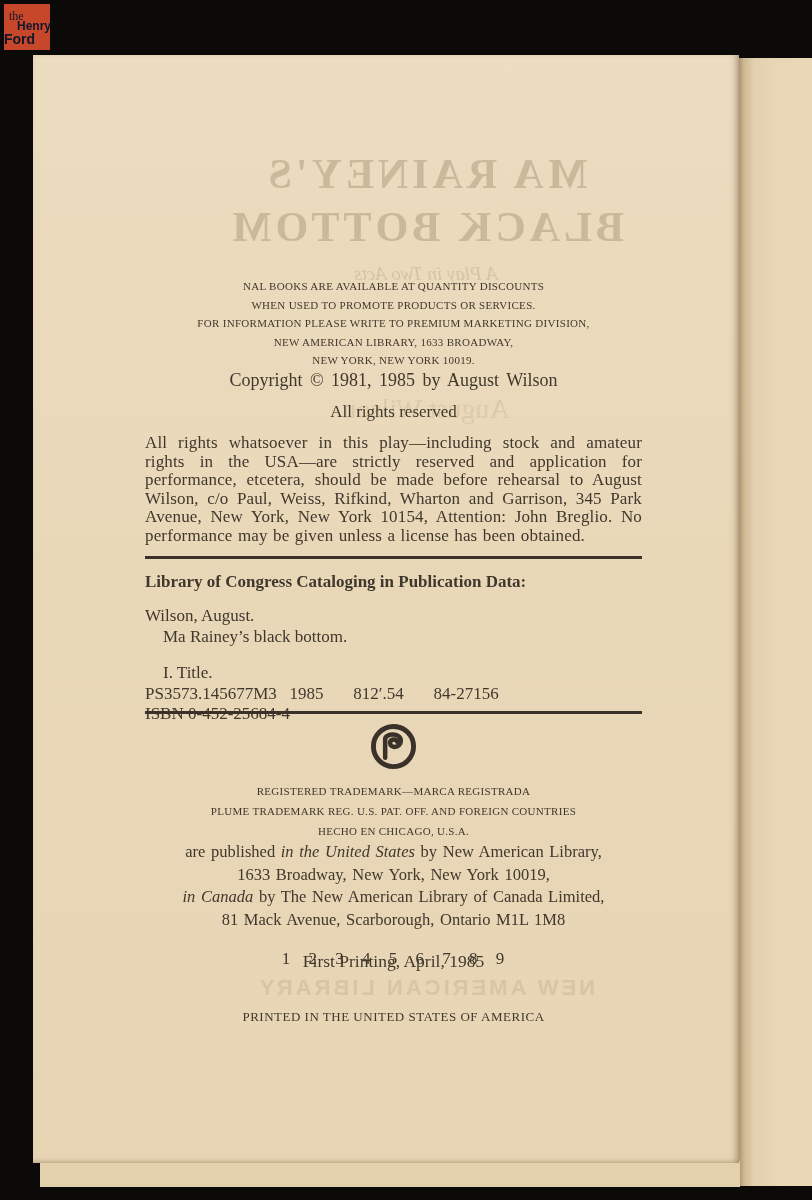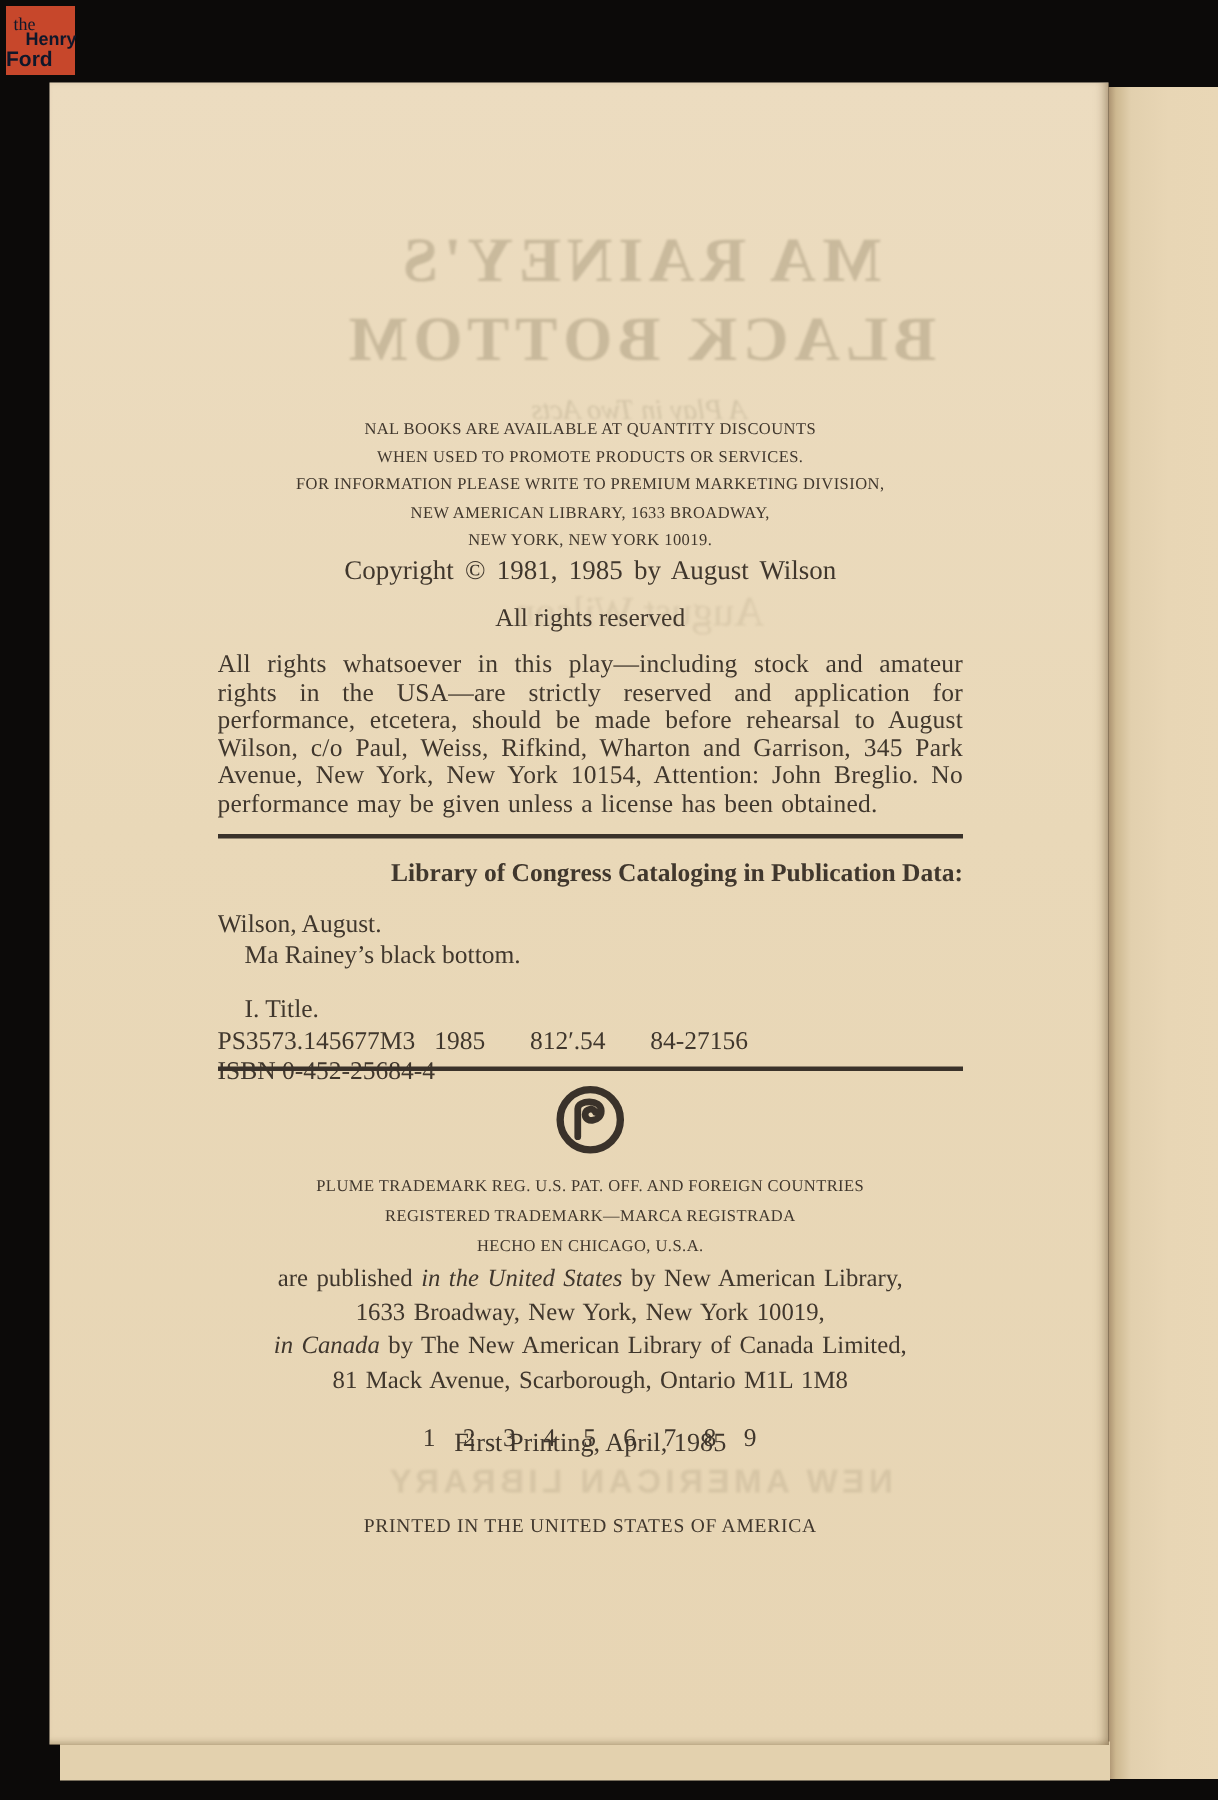--- a/index.html
+++ b/index.html
@@ -32,21 +32,21 @@
   .col{position:absolute;left:112px;top:0;width:497px;}
   .center{text-align:center;}
   .caps-sm{font-size:11px;line-height:18.5px;letter-spacing:.3px;}
   .nal-block{position:absolute;top:222px;width:100%;}
   .copyright{position:absolute;top:315px;width:100%;font-size:18px;word-spacing:3px;}
   .allrights{position:absolute;top:347px;width:100%;font-size:17px;}
   .para{position:absolute;top:379px;width:100%;font-size:17px;line-height:18.6px;
     text-align:justify;letter-spacing:.15px;word-spacing:1px;}
   .rule{position:absolute;width:100%;height:3px;background:#3a322a;}
   .rule1{top:501px;} .rule2{top:656px;}
-  .loc-head{position:absolute;top:517px;width:100%;font-size:17px;font-weight:bold;text-align:right;}
+  .loc-head{position:absolute;top:517px;width:100%;font-size:17px;font-weight:bold;}
   .catalog{position:absolute;top:551px;width:100%;font-size:17px;line-height:20.5px;}
   .indent{padding-left:18px;}
   .cat-note{margin-top:16px;}
   .pre{white-space:pre;}
   .plume{position:absolute;top:668px;width:100%;text-align:center;}
   .tm-block{position:absolute;top:726px;width:100%;}
   .tm-block div{line-height:20px;}
   .signet{position:absolute;top:786px;width:100%;font-size:16.5px;line-height:22.5px;word-spacing:1.5px;}
   .signet .sc{font-variant:small-caps;font-size:15px;letter-spacing:.4px;word-spacing:2px;}
   .firstprint{position:absolute;top:896px;width:100%;font-size:17.5px;}
@@ -101,22 +101,22 @@
       <div class="rule rule2"></div>
 
       <div class="plume">
         <svg width="47" height="47" viewBox="0 0 48 48">
           <circle cx="24" cy="24" r="20.5" fill="none" stroke="#3a322a" stroke-width="5"></circle>
           <path d="M15.5 35.5 L15.5 16.5 C15.5 10.5 31.5 9.5 31.5 18 C31.5 25.5 20.5 26.5 20.5 20.5 C20.5 16.2 26.5 15.6 27.6 19" fill="none" stroke="#3a322a" stroke-width="4.6" stroke-linecap="round"></path>
         </svg>
       </div>
 
       <div class="tm-block center caps-sm">
+        <div>REGISTERED TRADEMARK—MARCA REGISTRADA</div>
         <div>PLUME TRADEMARK REG. U.S. PAT. OFF. AND FOREIGN COUNTRIES</div>
-        <div>REGISTERED TRADEMARK—MARCA REGISTRADA</div>
         <div>HECHO EN CHICAGO, U.S.A.</div>
       </div>
 
       <div class="signet center">
         <div><span>are published </span><i>in the United States</i><span> by New American Library,</span></div>
         <div>1633 Broadway, New York, New York 10019,</div>
         <div><i>in Canada</i><span> by The New American Library of Canada Limited,</span></div>
         <div>81 Mack Avenue, Scarborough, Ontario M1L 1M8</div>
       </div>
 

